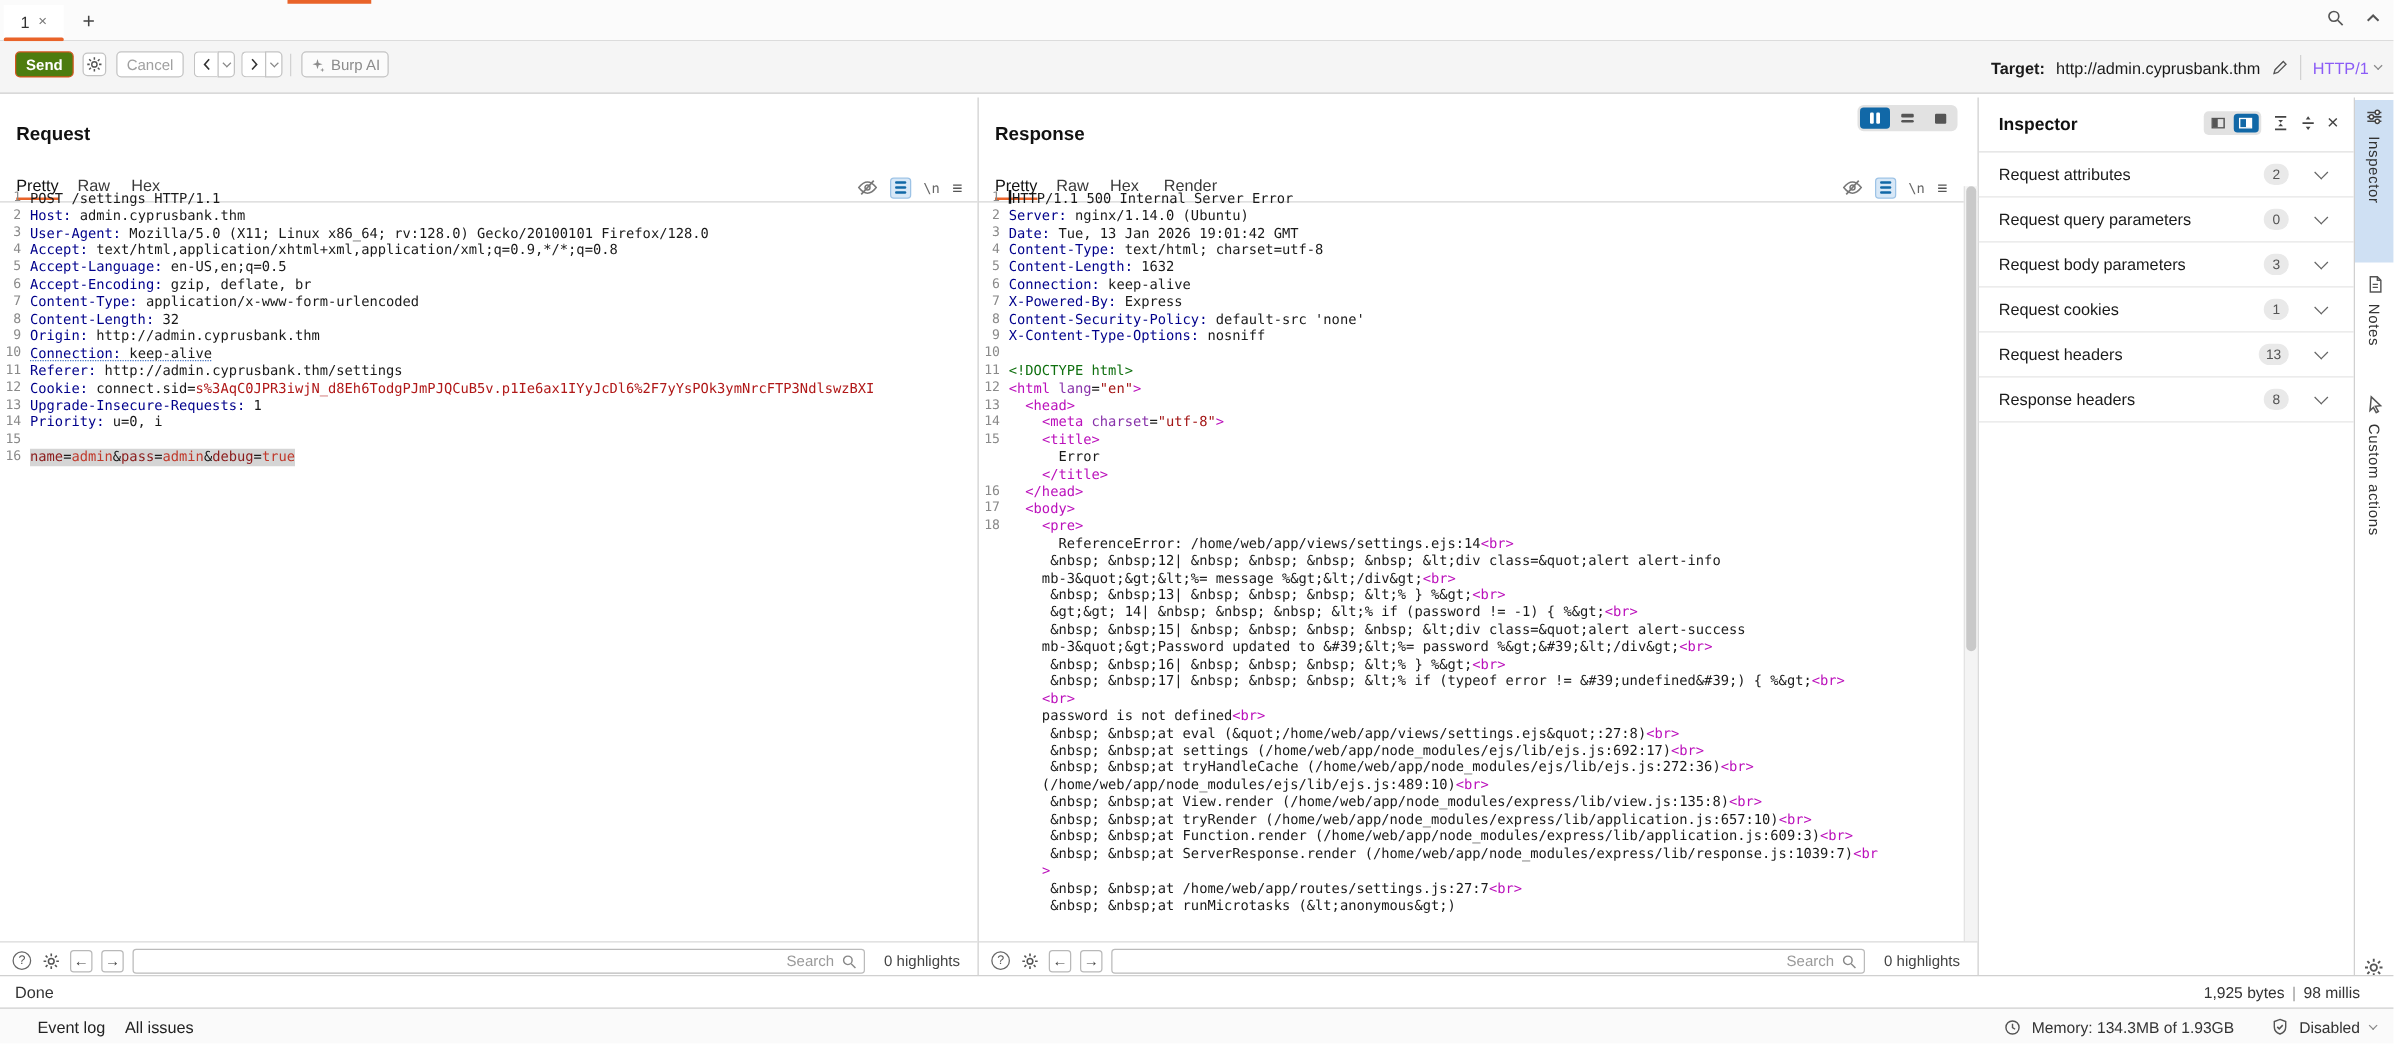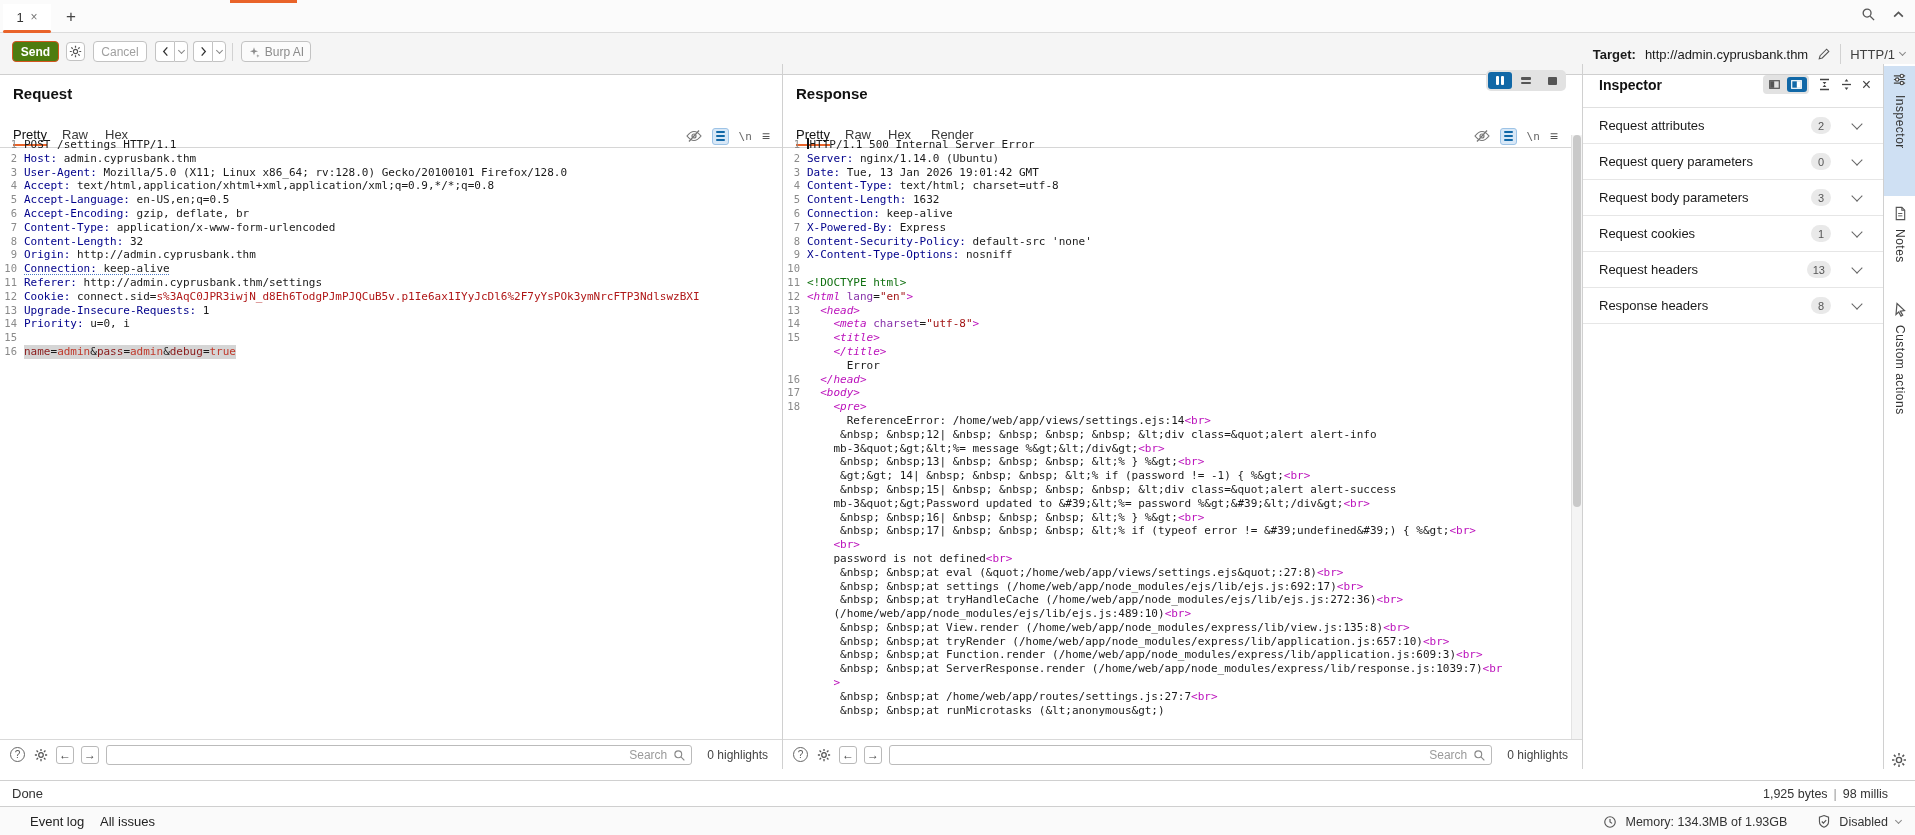--- a/index.html
+++ b/index.html
@@ -24,25 +24,25 @@
   .navgrp { position:absolute; top:8px; height:21px; display:flex; }
   .navgrp.prev { left:155px; } .navgrp.next { left:193px; }
   .navmain { width:19px; height:21px; border:1px solid #c3c3c3; border-right:none; border-radius:4px 0 0 4px; background:#fff; display:flex; align-items:center; justify-content:center; }
   .navdrop { width:14px; height:21px; border:1px solid #c3c3c3; border-radius:0 4px 4px 0; background:#fff; display:flex; align-items:center; justify-content:center; }
   .vsep { width:1px; background:#d2d2d2; }
   .tb-sep { position:absolute; left:232px; top:10px; height:18px; }
   .burpai { position:absolute; left:241px; top:8px; width:70px; height:21px; gap:5px; color:#8c8c8c; background:#fbfbfb; }
   .tb-right { position:absolute; right:10px; top:0; height:42px; display:flex; align-items:center; gap:9px; }
   .target-label { font-size:13px; font-weight:bold; color:#1a1a1a; }
   .target-url { font-size:13px; color:#1a1a1a; }
-  .httpver { font-size:13px; color:#404040; display:flex; align-items:center; gap:5px; }
+  .httpver { font-size:13px; color:#8b5cf6; display:flex; align-items:center; gap:5px; }
   .tbr-sep { width:1px; height:20px; background:#d2d2d2; }
 
   
-  .main { position:absolute; left:0; top:64px; width:1604px; height:705px; }
+  .main { position:absolute; left:0; top:78px; width:1604px; height:705px; }
   .req-col  { position:absolute; left:0; top:0; width:783px; height:705px; border-right:1px solid #d0d0d0; }
   .resp-col { position:absolute; left:783px; top:0; width:800px; height:705px; border-right:1px solid #d0d0d0; }
   .insp-col { position:absolute; left:1583px; top:0; width:300px; height:705px; }
   .rail-col { position:absolute; left:1883px; top:0; width:32px; height:705px; border-left:1px solid #d0d0d0; background:#fff; }
 
   .panel-title { position:absolute; left:13px; top:21px; font-size:15px; font-weight:bold; color:#111; }
   .tabs-row { position:absolute; left:0; top:48px; width:100%; height:23px; border-bottom:1px solid #d6d6d6;margin-top:13px; }
   .tab { position:absolute; top:2px; font-size:13px; color:#3a3a3a; }
   .tab.active { color:#111; }
   .tab .tabu { position:absolute; left:0; bottom:-4px; width:100%; height:2px; background:#e96329; }
@@ -60,21 +60,21 @@
   .ln .c { white-space:pre; }
   .ln.sel .c { background:#d5d5d5; }
   .ln.udot .c span { text-decoration:underline dotted #4a78c5; text-underline-offset:2px; }
   .caret { display:inline-block; width:1.5px; height:11px; background:#111; vertical-align:-1px; margin-right:1px; }
   .c-hn  { color:#00008b; }
   .c-tx  { color:#1a1a1a; }
   .c-rd  { color:#b01818; }
   .c-pk  { color:#8b1a1a; }
   .c-pv  { color:#c0392b; }
   .c-doc { color:#107010; }
-  .c-tag { color:#bb10bb;font-style:italic; }
+  .c-tag { color:#bb10bb; }
   .c-attr{ color:#8833aa; }
   .c-str { color:#a31515; }
   .c-br  { color:#bb10bb; }
 
   .vscroll { position:absolute; right:0; top:71px; bottom:30px; width:11px; background:#f4f4f4; border-left:1px solid #e3e3e3; }
   .vscroll .thumb { position:absolute; left:1px; right:1px; top:0; height:372px; background:#c9c9c9; border-radius:5px; }
 
   
   .pill { position:absolute; right:16px; top:6px; background:#e2e2e2; border-radius:5px; padding:2px; display:flex; gap:2px; }
   .pillseg { width:24px; height:17px; border-radius:3px; display:flex; align-items:center; justify-content:center; gap:2px; }
@@ -323,22 +323,22 @@
           <div class="ln"><div class="g">6</div><div class="c"><span class="c-hn">Connection:</span><span class="c-tx"> keep-alive</span></div></div>
           <div class="ln"><div class="g">7</div><div class="c"><span class="c-hn">X-Powered-By:</span><span class="c-tx"> Express</span></div></div>
           <div class="ln"><div class="g">8</div><div class="c"><span class="c-hn">Content-Security-Policy:</span><span class="c-tx"> default-src 'none'</span></div></div>
           <div class="ln"><div class="g">9</div><div class="c"><span class="c-hn">X-Content-Type-Options:</span><span class="c-tx"> nosniff</span></div></div>
           <div class="ln"><div class="g">10</div><div class="c"></div></div>
           <div class="ln"><div class="g">11</div><div class="c"><span class="c-doc">&lt;!DOCTYPE html&gt;</span></div></div>
           <div class="ln"><div class="g">12</div><div class="c"><span class="c-tag">&lt;html</span><span class="c-attr"> lang</span><span class="c-tx">=</span><span class="c-str">"en"</span><span class="c-tag">&gt;</span></div></div>
           <div class="ln"><div class="g">13</div><div class="c"><span class="c-tx">  </span><span class="c-tag">&lt;head&gt;</span></div></div>
           <div class="ln"><div class="g">14</div><div class="c"><span class="c-tx">    </span><span class="c-tag">&lt;meta</span><span class="c-attr"> charset</span><span class="c-tx">=</span><span class="c-str">"utf-8"</span><span class="c-tag">&gt;</span></div></div>
           <div class="ln"><div class="g">15</div><div class="c"><span class="c-tx">    </span><span class="c-tag">&lt;title&gt;</span></div></div>
+          <div class="ln"><div class="g"></div><div class="c"><span class="c-tx">      Error</span></div></div>
           <div class="ln"><div class="g"></div><div class="c"><span class="c-tx">    </span><span class="c-tag">&lt;/title&gt;</span></div></div>
-          <div class="ln"><div class="g"></div><div class="c"><span class="c-tx">      Error</span></div></div>
           <div class="ln"><div class="g">16</div><div class="c"><span class="c-tx">  </span><span class="c-tag">&lt;/head&gt;</span></div></div>
           <div class="ln"><div class="g">17</div><div class="c"><span class="c-tx">  </span><span class="c-tag">&lt;body&gt;</span></div></div>
           <div class="ln"><div class="g">18</div><div class="c"><span class="c-tx">    </span><span class="c-tag">&lt;pre&gt;</span></div></div>
           <div class="ln"><div class="g"></div><div class="c"><span class="c-tx">      ReferenceError: /home/web/app/views/settings.ejs:14</span><span class="c-br">&lt;br&gt;</span></div></div>
           <div class="ln"><div class="g"></div><div class="c"><span class="c-tx">     &amp;nbsp; &amp;nbsp;12| &amp;nbsp; &amp;nbsp; &amp;nbsp; &amp;nbsp; &amp;lt;div class=&amp;quot;alert alert-info</span></div></div>
           <div class="ln"><div class="g"></div><div class="c"><span class="c-tx">    mb-3&amp;quot;&amp;gt;&amp;lt;%= message %&amp;gt;&amp;lt;/div&amp;gt;</span><span class="c-br">&lt;br&gt;</span></div></div>
           <div class="ln"><div class="g"></div><div class="c"><span class="c-tx">     &amp;nbsp; &amp;nbsp;13| &amp;nbsp; &amp;nbsp; &amp;nbsp; &amp;lt;% } %&amp;gt;</span><span class="c-br">&lt;br&gt;</span></div></div>
           <div class="ln"><div class="g"></div><div class="c"><span class="c-tx">     &amp;gt;&amp;gt; 14| &amp;nbsp; &amp;nbsp; &amp;nbsp; &amp;lt;% if (password != -1) { %&amp;gt;</span><span class="c-br">&lt;br&gt;</span></div></div>
           <div class="ln"><div class="g"></div><div class="c"><span class="c-tx">     &amp;nbsp; &amp;nbsp;15| &amp;nbsp; &amp;nbsp; &amp;nbsp; &amp;nbsp; &amp;lt;div class=&amp;quot;alert alert-success</span></div></div>
           <div class="ln"><div class="g"></div><div class="c"><span class="c-tx">    mb-3&amp;quot;&amp;gt;Password updated to &amp;#39;&amp;lt;%= password %&amp;gt;&amp;#39;&amp;lt;/div&amp;gt;</span><span class="c-br">&lt;br&gt;</span></div></div>

